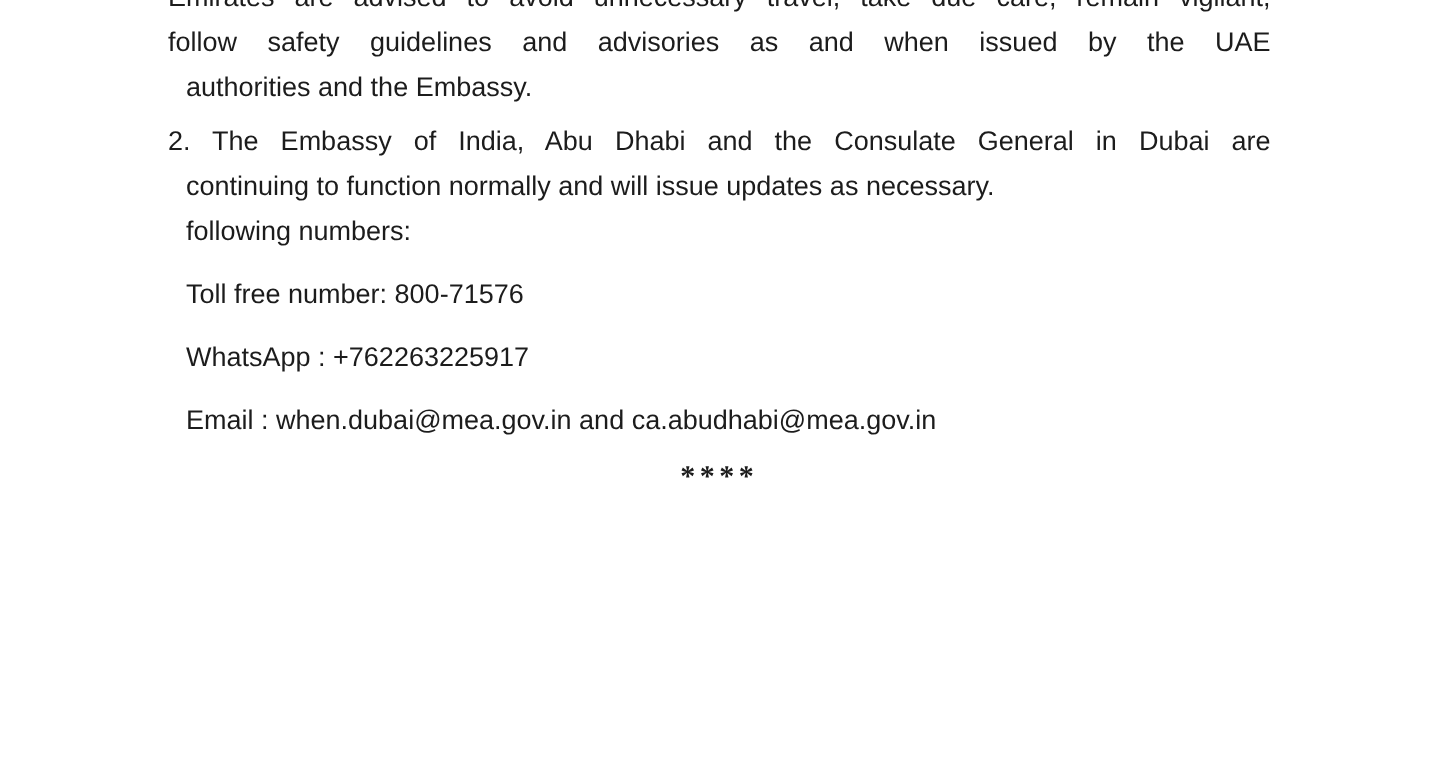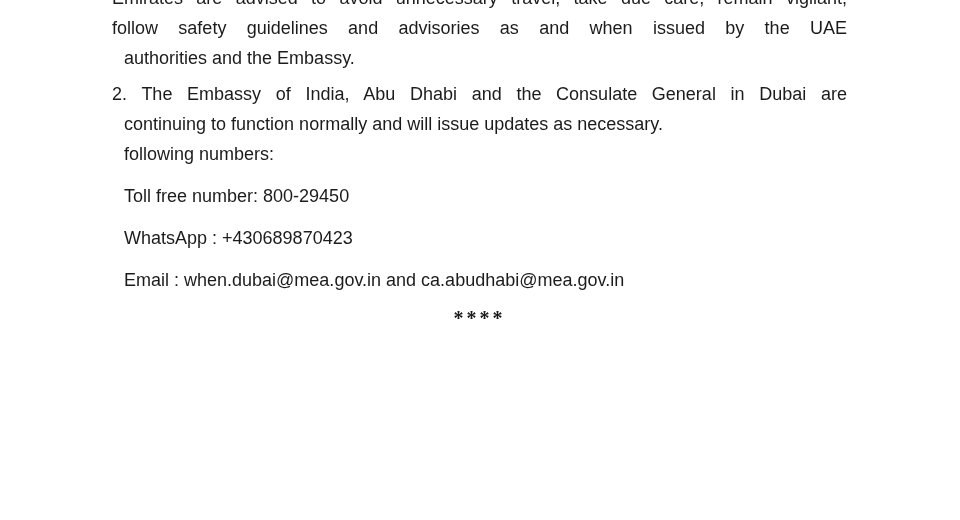--- a/index.html
+++ b/index.html
@@ -67,20 +67,20 @@
 
     <div class="line justify clipped-top">Emirates are advised to avoid unnecessary travel, take due care, remain vigilant,</div>
     <div class="line justify">follow safety guidelines and advisories as and when issued by the UAE</div>
     <div class="line left">authorities and the Embassy.</div>
 
     <div class="line justify para-gap">2. The Embassy of India, Abu Dhabi and the Consulate General in Dubai are</div>
     <div class="line left">continuing to function normally and will issue updates as necessary.</div>
 
     <div class="line left">following numbers:</div>
 
-    <div class="line left contact-gap">Toll free number: 800-29450</div>
-    <div class="line left contact-gap">WhatsApp : +430689870423</div>
+    <div class="line left contact-gap">Toll free number: 800-71576</div>
+    <div class="line left contact-gap">WhatsApp : +762263225917</div>
     <div class="line left contact-gap">Email : when.dubai@mea.gov.in and ca.abudhabi@mea.gov.in</div>
 
     <div class="line stars">****</div>
 
   </div>
 </div>
 
 </body></html>

